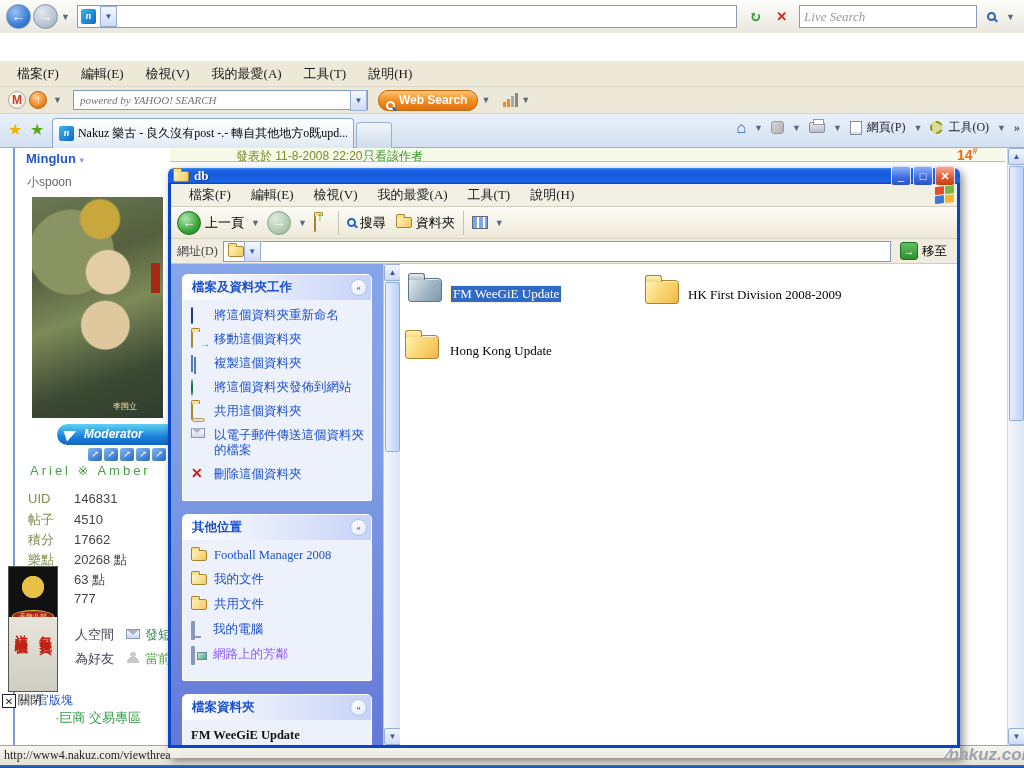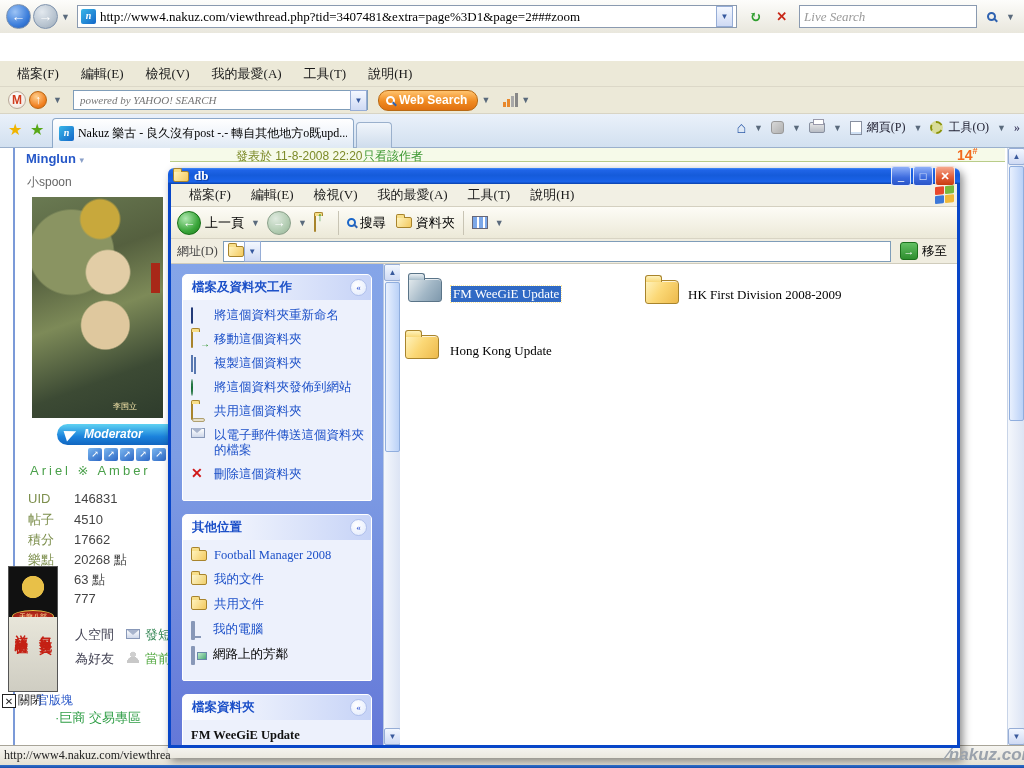--- a/index.html
+++ b/index.html
@@ -36,21 +36,21 @@
 
 #menu-row{left:0;top:61px;width:1024px;height:26px;background:#ece9d8;border-bottom:1px solid #dcd8c8;display:flex;align-items:center;padding-left:6px;z-index:5}
 .menu-item{padding:0 11px;font-size:13px;color:#1a1a1a}
 
 #yahoo-row{left:0;top:87px;width:1024px;height:27px;background:#ece9d8;display:flex;align-items:center;padding-left:8px;z-index:5;border-bottom:1px solid #d8d4c4}
 .y-circ{width:18px;height:18px;border-radius:50%;text-align:center;line-height:17px;font-weight:bold;font-size:12px;margin-right:3px;font-family:"Liberation Sans",sans-serif}
 .y-m{background:radial-gradient(circle at 40% 35%,#fff,#f0e2d8);color:#d03c1e;border:1px solid #b8a898}
 .y-up{background:radial-gradient(circle at 40% 30%,#ffcf8e,#f08020 65%,#d86410);color:#fff;border:1px solid #b86410}
 #y-search{width:295px;height:20px;border:1px solid #7f9db9;background:#fff;margin:0 2px 0 8px;display:flex;align-items:center}
 #y-search input{flex:1;border:none;outline:none;font-size:11px;color:#b8aab0;padding:0 6px;font-style:italic}
-#websearch-btn{height:21px;margin-left:8px;padding:0 10px 0 7px;border-radius:10px;background:linear-gradient(#ffc36e,#f08a20 55%,#e07010);border:1px solid #b86a14;color:#fff;font-weight:bold;font-size:12px;line-height:19px;display:flex;align-items:center;gap:4px;font-family:"Liberation Sans",sans-serif}
+#websearch-btn{height:21px;margin-left:8px;padding:0 10px 0 7px;border-radius:10px;background:linear-gradient(#ffc36e,#f08a20 55%,#e07010);border:1px solid #b86a14;color:#fff;font-weight:bold;font-size:12px;line-height:19px;display:flex;align-items:flex-end;gap:4px;font-family:"Liberation Sans",sans-serif}
 .sig-bars{display:inline-flex;align-items:flex-end;gap:1px;margin-left:10px}
 .sig-bars i{display:block;width:3px}
 
 #tab-row{left:0;top:114px;width:1024px;height:34px;background:linear-gradient(#eaf1fa,#d2e0f0);z-index:5;border-bottom:1px solid #9ab0cc}
 .star{position:absolute;top:7px;font-size:16px;line-height:18px}
 #tab-active{position:absolute;left:52px;top:4px;width:302px;height:30px;background:linear-gradient(#ffffff,#eef3fa 60%,#dfe9f4);border:1px solid #8ca8c8;border-bottom:none;border-radius:4px 4px 0 0;display:flex;align-items:center;padding:0 6px;font-size:12px}
 #tab-stub{position:absolute;left:356px;top:8px;width:36px;height:26px;background:linear-gradient(#f0f5fb,#cedcec);border:1px solid #9ab0cc;border-bottom:none;border-radius:4px 4px 0 0}
 #cmd-bar{position:absolute;right:4px;top:5px;display:flex;align-items:center;gap:5px;font-size:12px;color:#223}
 .ic-home{font-size:16px;color:#2c5aa8;line-height:16px}
 .ic-rss{width:13px;height:13px;border-radius:3px;background:linear-gradient(135deg,#d8d8d8,#b0b0b0);border:1px solid #999}
@@ -177,21 +177,20 @@
   <span class="cap-btn cap-max">❐</span>
   <span class="cap-btn cap-close">✕</span>
 </div>
 
 <div class="abs" id="addr-row">
   <span class="nav-circ nav-back">←</span>
   <span class="nav-circ nav-fwd">→</span>
   <span class="mini-caret">▼</span>
   <div id="url-box">
     <span class="favicon">n</span>
-    <input id="url-input" value="http://www4.nakuz.com/viewthread.php?tid=3407481&amp;extra=page%3D1&amp;page=2###zoom" style="">
     <span class="combo-drop">▼</span>
   </div>
   <span class="sq-btn" style="color:#2f9e2f;font-size:15px">↻</span>
   <span class="sq-btn" style="color:#c82818">✕</span>
   <div id="search-box">
     <input id="live-search" placeholder="Live Search" style="">
   </div>
   <span class="sq-btn"><span class="lens"></span></span>
   <span class="mini-caret">▼</span>
 </div>
@@ -426,21 +425,21 @@
             <div class="pl-item">
                 <span class="fsm"></span>
                 <span class="lb" style="color:#1c50c8;font-size:12.5px">共用文件</span>
               </div>
             <div class="pl-item">
                 <span class="pc-ic"><span class="scr"></span><span class="std"></span></span>
                 <span class="lb" style="color:#1c50c8;font-size:12.5px">我的電腦</span>
               </div>
             <div class="pl-item">
                 <span class="pc-ic"><span class="scr" style="width:11px;height:8px"></span><span class="pc2"></span></span>
-                <span class="lb" style="color:#000000;font-size:12.5px">網路上的芳鄰</span>
+                <span class="lb" style="color:#8b5cf6;font-size:12.5px">網路上的芳鄰</span>
               </div>
           </div>
         </div>
 
         <div class="pbox">
           <div class="pbox-h">
             <span class="t">檔案資料夾</span>
             <span class="chev">«</span>
           </div>
           <div class="pbox-b">

